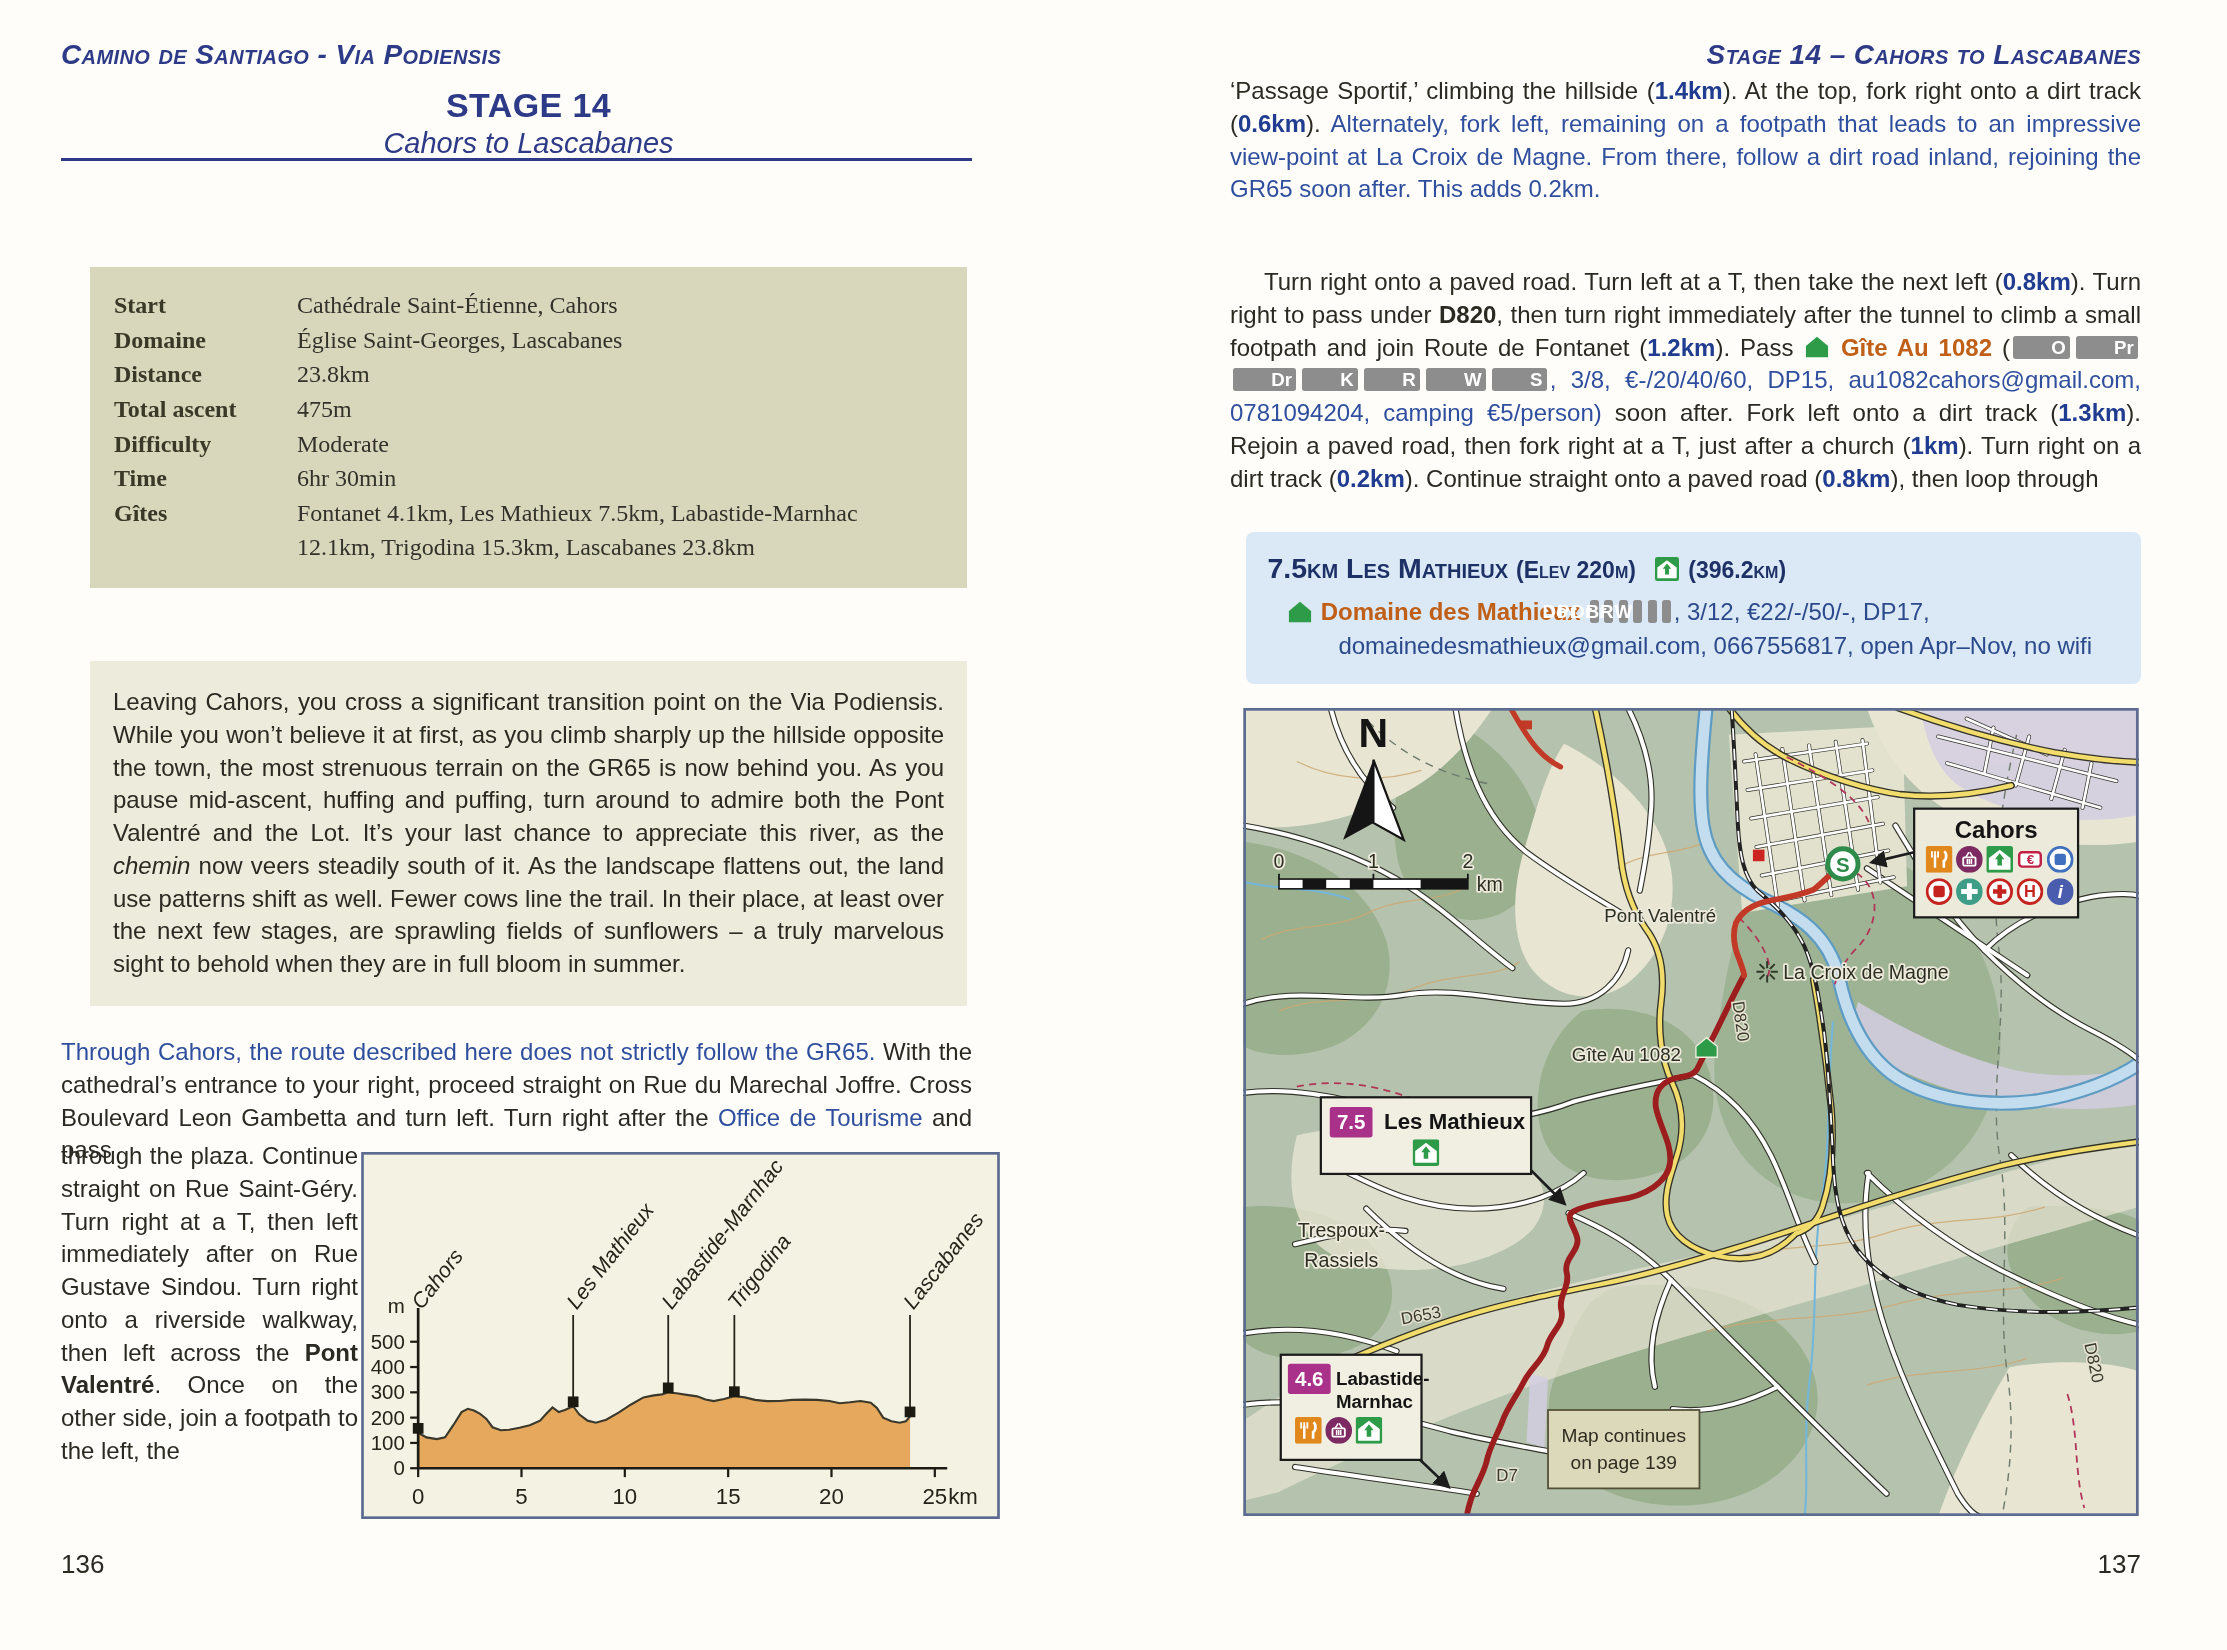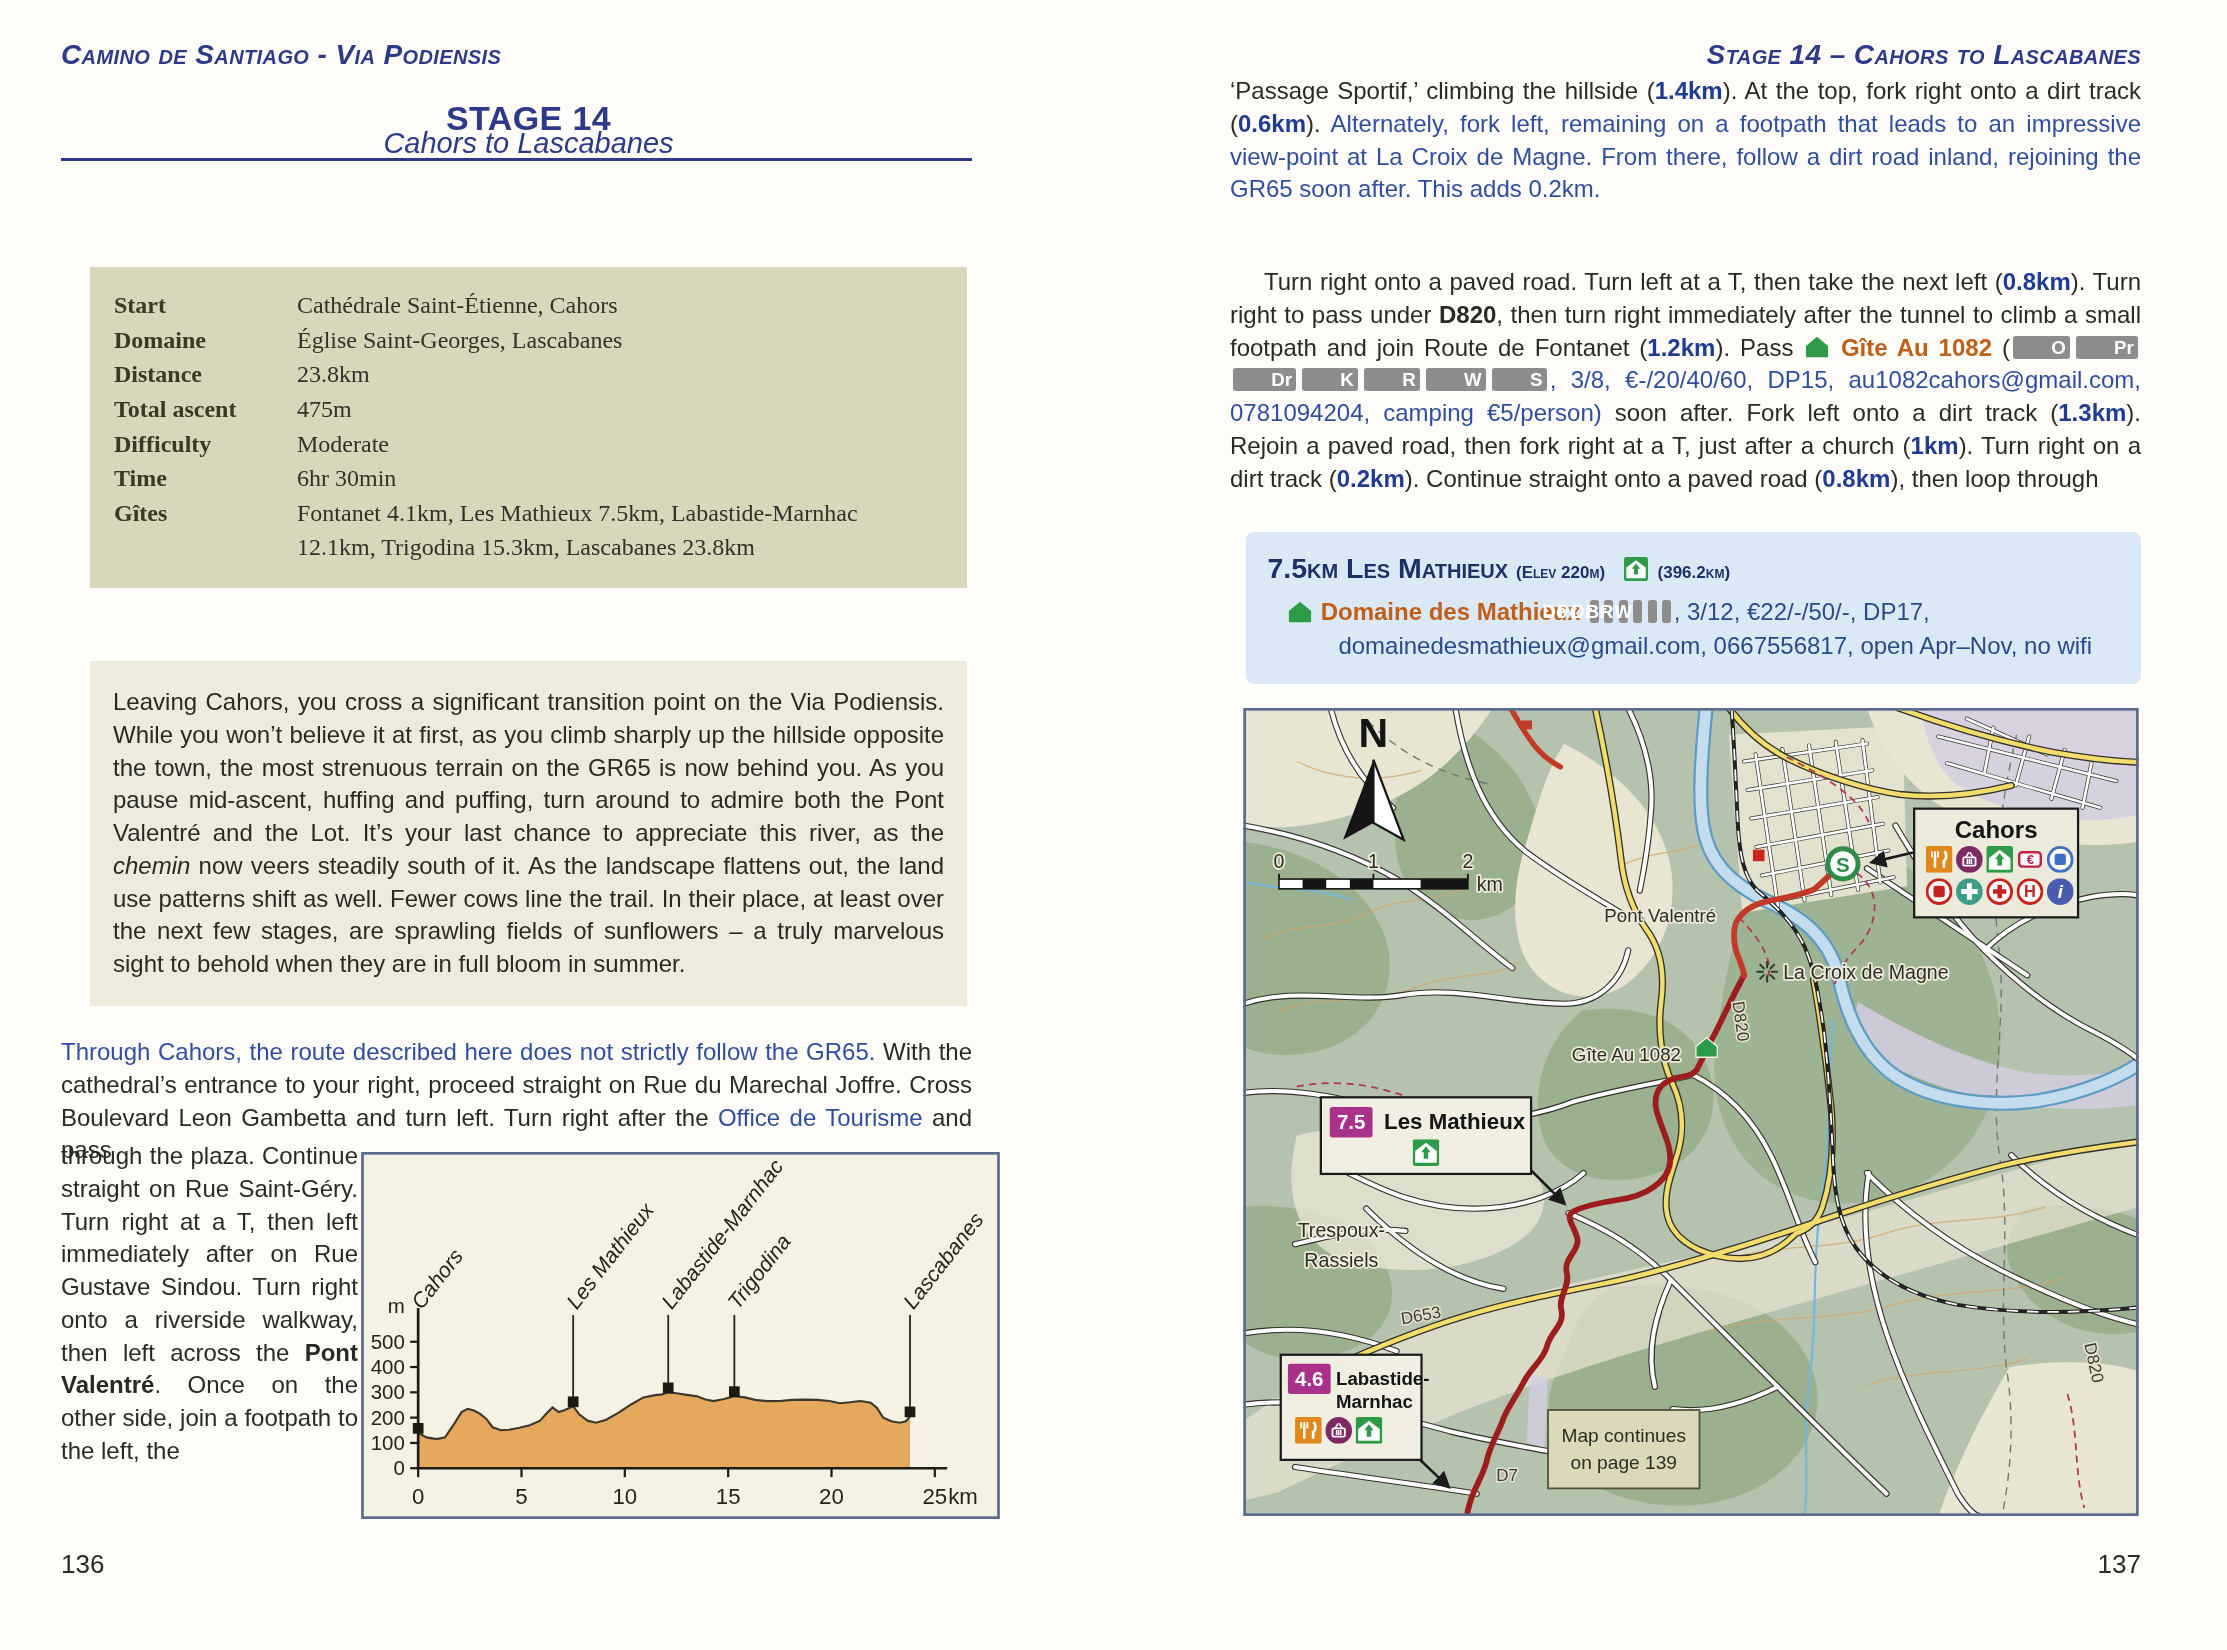--- a/index.html
+++ b/index.html
@@ -29,42 +29,42 @@
   .t-boldblue{color:#203c90;font-weight:bold;}
   .t-bold{font-weight:bold;}
   .t-ital{font-style:italic;}
   .t-orange{color:#c05f17;font-weight:bold;}
   .badge{display:inline-block;background:#8d8d8d;color:#fff;font-weight:bold;font-size:18.7px;
          line-height:23px;padding:0 4.5px;border-radius:2.7px;margin:0 2.7px;vertical-align:1.8px;}
   .ti{width:24px;height:24px;vertical-align:-3.6px;margin:0 1.8px;}
   
   .infobox{background:#dbe8f6;border-radius:8px;box-sizing:border-box;padding:19.6px 21.4px 21.4px 21.4px;}
   .ib-h{font-variant:small-caps;font-weight:bold;color:#1d3166;font-size:28.5px;}
-  .ib-h .sm{font-size:17px;text-align:right;}
+  .ib-h .sm{font-size:23px;text-align:right;}
   .ib-h .gap{display:inline-block;width:9px;}
   .ib-l2{font-size:24px;line-height:1.4;color:#2b4a8c;padding-left:71px;text-indent:-52px;margin-top:10.7px;}
   
   .chartwrap{line-height:0;}
   svg text{font-family:"Liberation Sans",sans-serif;}
   .ax{font-size:23px;fill:#23231a;}
   .ax2{font-size:25px;fill:#23231a;}
   .wp{font-size:24px;font-style:italic;fill:#23231a;}
   .ml{fill:#2b2f22;paint-order:stroke;stroke:#edeadc;stroke-width:4px;stroke-linejoin:round;}
   .mroad{fill:#3a3a2e;paint-order:stroke;stroke:#e4e2cf;stroke-width:3.5px;}
   .pagenum{font-size:26px;color:#2b2a22;}
 </style>
 </head>
 <body>
 
 <div class="sheet">
 
   <div class="abs runhead" style="left:61px;top:39px;width:802px;">Camino de Santiago - Via Podiensis</div>
   <div class="abs runhead" style="left:1230px;top:39px;width:911px;text-align:right;">Stage 14 – Cahors to Lascabanes</div>
 
-  <div class="abs stage-title" style="left:90px;top:99px;width:877px;">STAGE 14</div>
+  <div class="abs stage-title" style="left:90px;top:86px;width:877px;">STAGE 14</div>
   <div class="abs stage-sub" style="left:90px;top:123px;width:877px;">Cahors to Lascabanes</div>
   <div class="abs rule" style="left:61px;top:158px;width:911px;"></div>
 
   <div class="abs statsbox" style="left:90px;top:267px;width:877px;font-family:Liberation Serif, serif;" id="statsbox">
       <div class="srow">
         <div class="lab">Start</div>
         <div class="val">Cathédrale Saint-Étienne, Cahors</div>
       </div>
       <div class="srow">
         <div class="lab">Domaine</div>

